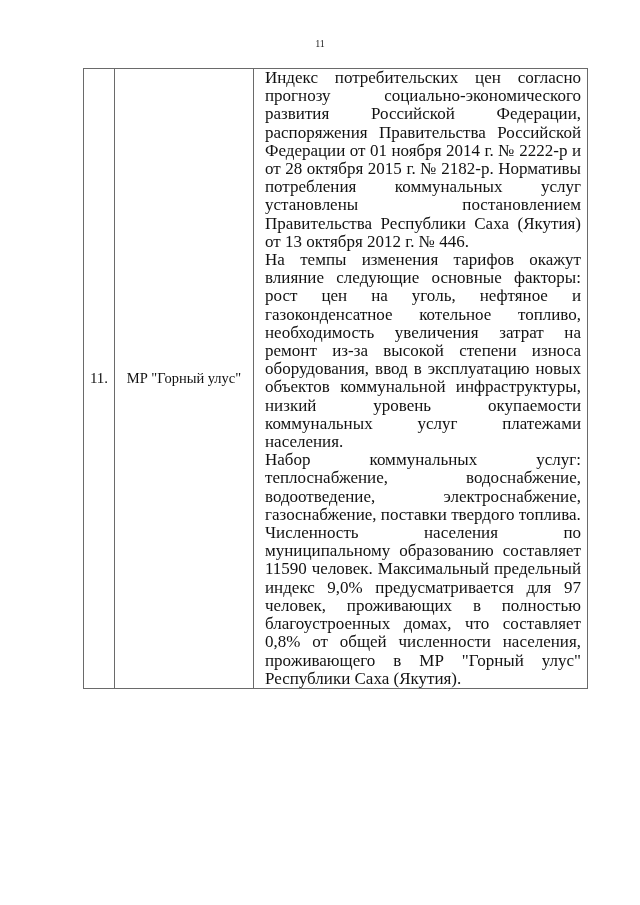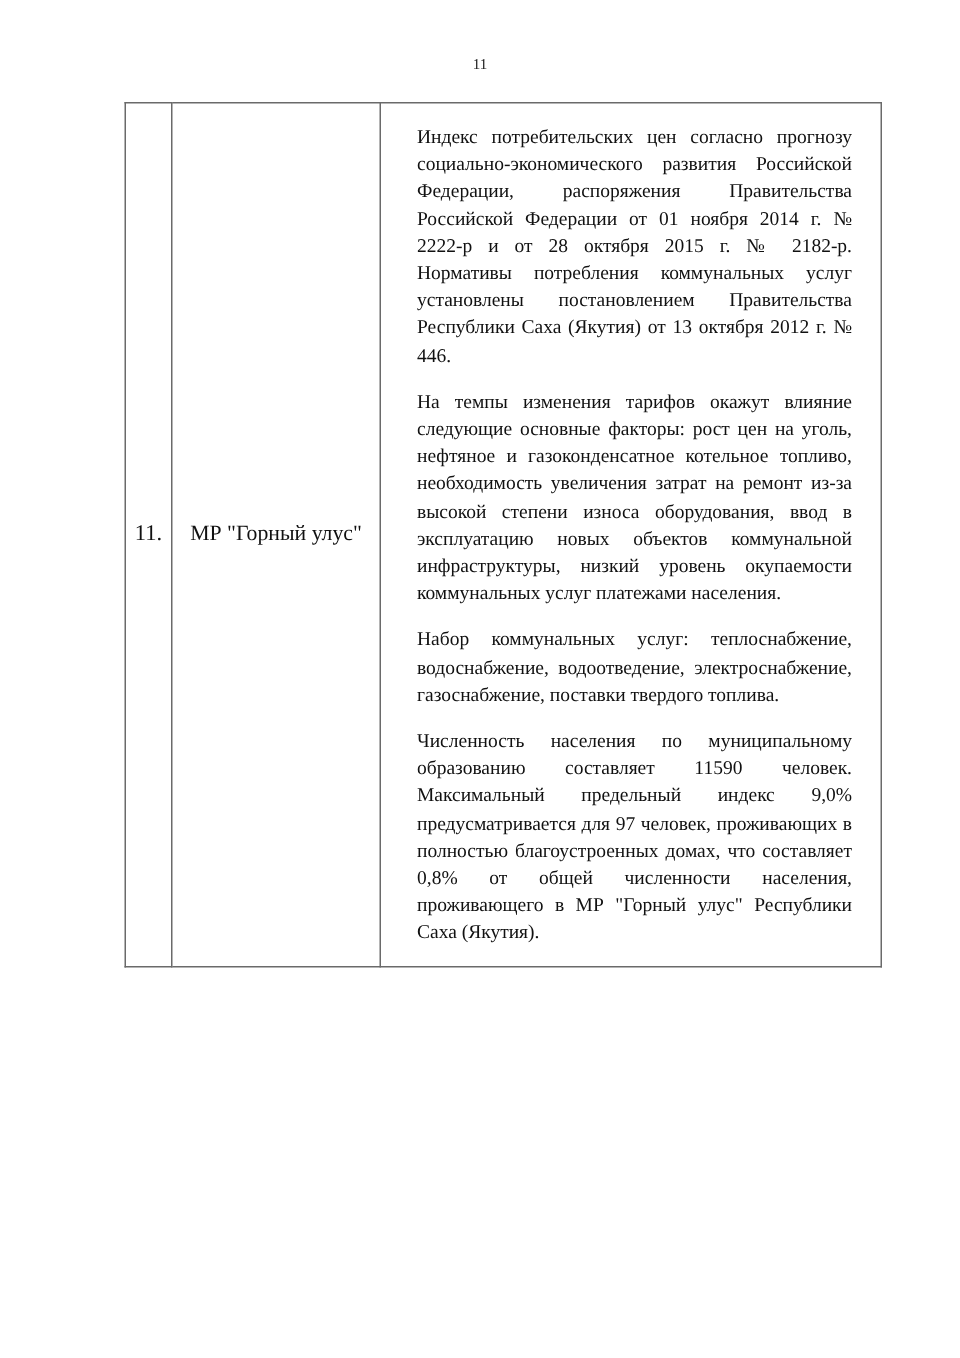--- a/index.html
+++ b/index.html
@@ -3,21 +3,21 @@
 <meta charset="utf-8">
 <style>
   html, body { margin:0; padding:0; background:#ffffff; }
   body { width:640px; height:905px; position:relative; overflow:hidden; font-family:"Liberation Serif", serif; color:#111; }
   .page-number { position:absolute; top:38px; left:0; width:640px; text-align:center; font-family:Liberation Serif, serif; font-size:10px; color:#222; }
   table.doc-table { position:absolute; top:68px; left:83px; width:505px; height:537px; border-collapse:collapse; }
   table.doc-table td { border:1px solid #6a6a6a; vertical-align:middle; padding:0; }
   td.num { width:30px; text-align:center; font-size:15px; }
   td.name { width:138px; text-align:center; font-size:14.5px; white-space:nowrap; }
   td.desc { vertical-align:top !important; padding:0 6px 0 11px !important; }
-  .para { font-size:13px; line-height:18.2px; text-align:justify; margin:13px; }
+  .para { font-size:17px; line-height:18.2px; text-align:justify; margin:0; }
 </style>
 </head>
 <body>
 
 <div class="page-number">11</div>
 
 <table class="doc-table">
   <tbody>
       <tr>
     <td class="num">11.</td>

